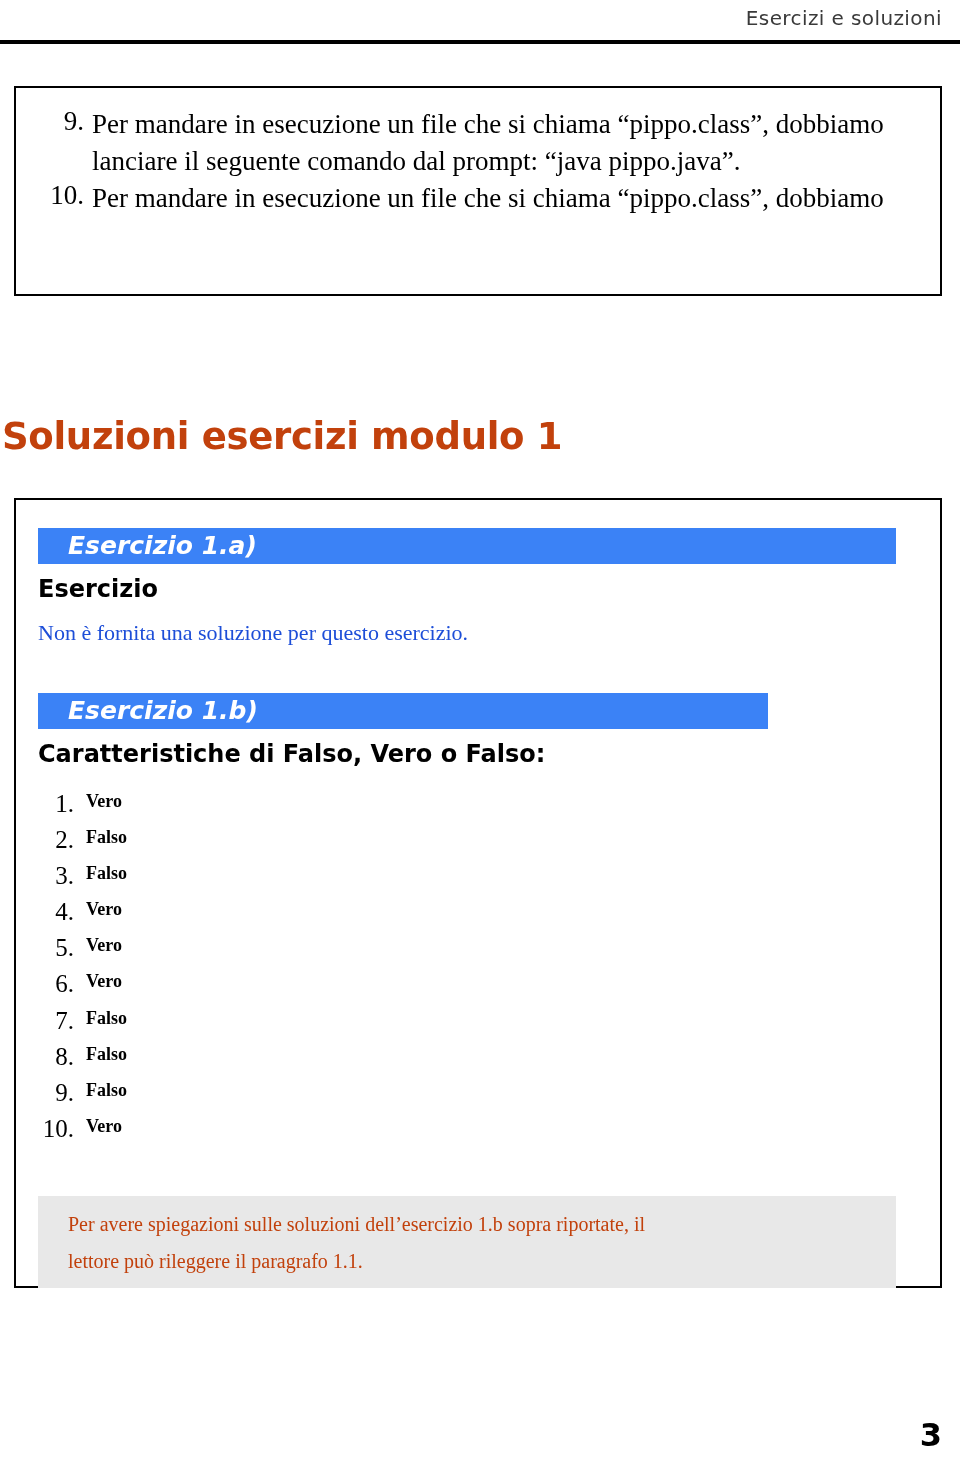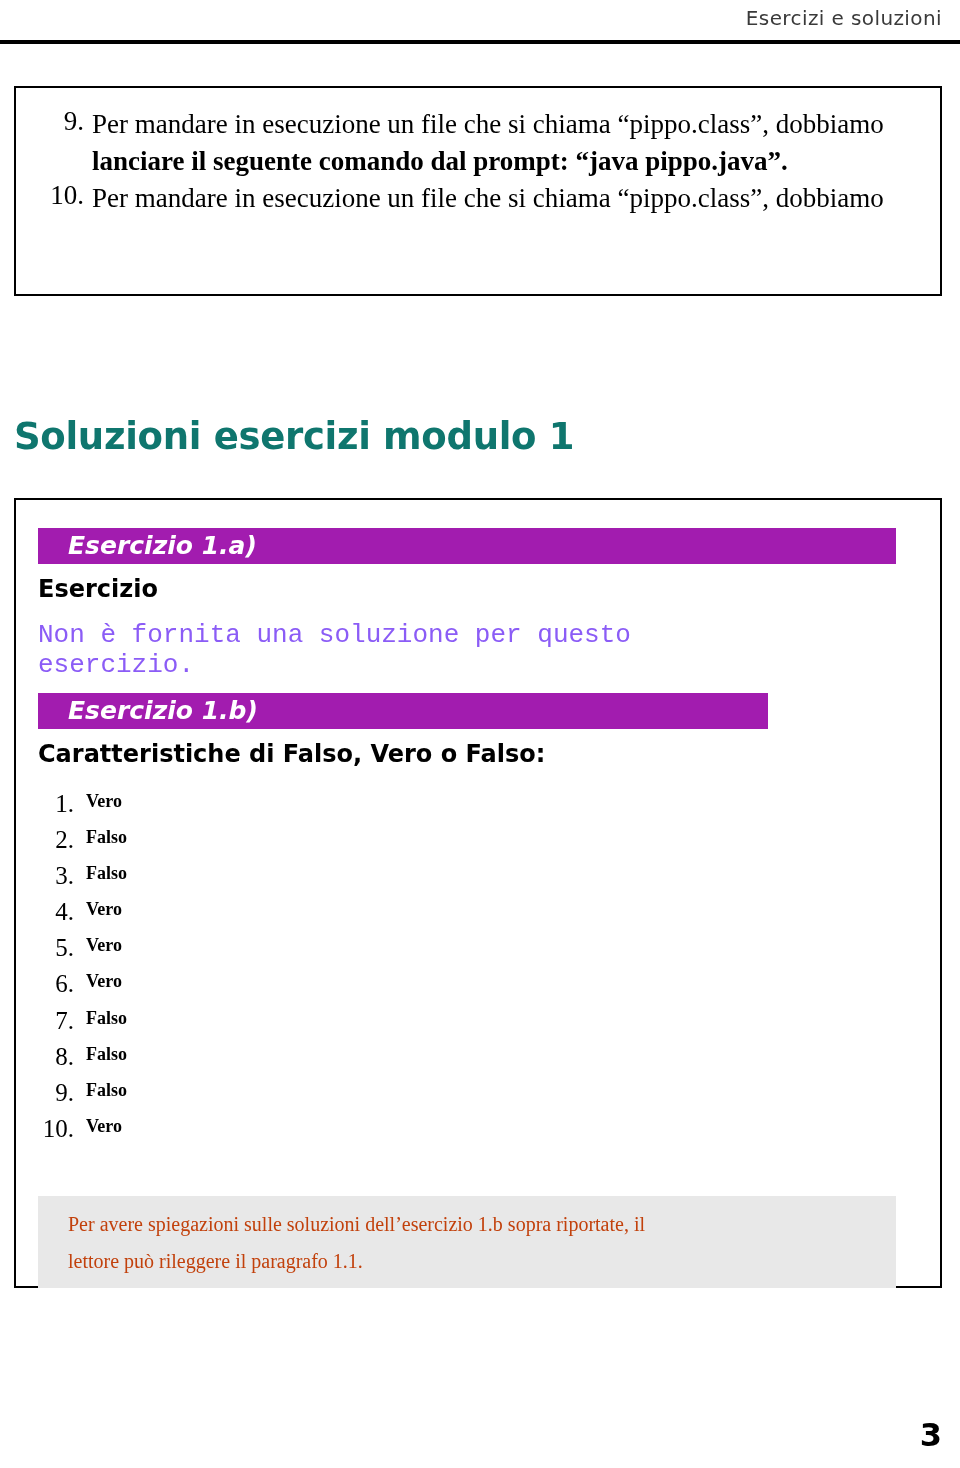--- a/index.html
+++ b/index.html
@@ -61,66 +61,66 @@
   .ol-text {
     position: absolute;
     font-family: "Liberation Serif", serif;
     font-size: 27px;
     line-height: 37px;
   }
 
   
   .section-title {
     position: absolute;
-    left: 14px;
+    left: 2px;
     top: 415px;
     font-family: "DejaVu Sans", sans-serif;
     font-weight: bold;
     font-size: 37px;
     letter-spacing: -0.3px;
-    color: #0f766e;
+    color: #c2410c;
   }
 
   
   .sol-box {
     position: absolute;
     left: 14px;
     top: 498px;
     width: 928px;
     height: 790px;
     border: 2px solid #000000;
     box-sizing: border-box;
   }
 
   
   .banner {
     position: absolute;
-    background: #a21caf;
+    background: #3b82f6;
     color: #ffffff;
     font-family: "DejaVu Sans", sans-serif;
     font-style: italic;
     font-weight: bold;
     font-size: 25px;
     padding: 3px 0 4px 30px;
     box-sizing: border-box;
   }
 
   .bold-sans {
     position: absolute;
     font-family: "DejaVu Sans", sans-serif;
     font-weight: bold;
     font-size: 24px;
     color: #000000;
   }
 
   .serif-text {
     position: absolute;
-    font-family: Liberation Mono, monospace;
-    font-size: 26px;
-    color: #8b5cf6;
+    font-family: Liberation Serif, serif;
+    font-size: 22px;
+    color: #1d4ed8;
   }
 
   
   .ans-num {
     position: absolute;
     width: 40px;
     text-align: right;
     font-family: "Liberation Serif", serif;
     font-size: 25px;
   }
@@ -167,21 +167,21 @@
 <body>
 
 <div class="page-header">
   <div class="header-text">Esercizi e soluzioni</div>
   <div class="header-rule"></div>
 </div>
 
 <div class="top-box">
   <div class="ol-num" style="left:16px; top:18px; width:52px;">9.</div>
   <div class="ol-text" style="left:76px; top:18px; width:830px;">Per mandare in esecuzione un file che si chiama “pippo.class”, dobbiamo</div>
-  <div class="ol-text" style="left:76px; top:55px; width:830px;font-weight:bold;">lanciare il seguente comando dal prompt: “java pippo.java”.</div>
+  <div class="ol-text" style="left:76px; top:55px; width:830px;">lanciare il seguente comando dal prompt: “java pippo.java”.</div>
 
   <div class="ol-num" style="left:16px; top:92px; width:52px;">10.</div>
   <div class="ol-text" style="left:76px; top:92px; width:830px;">Per mandare in esecuzione un file che si chiama “pippo.class”, dobbiamo</div>
 </div>
 
 <div class="section-title">Soluzioni esercizi modulo 1</div>
 
 <div class="sol-box"></div>
 
 <div class="banner" style="left:38px; top:528px; width:858px; height:36px;">Esercizio 1.a)</div>

